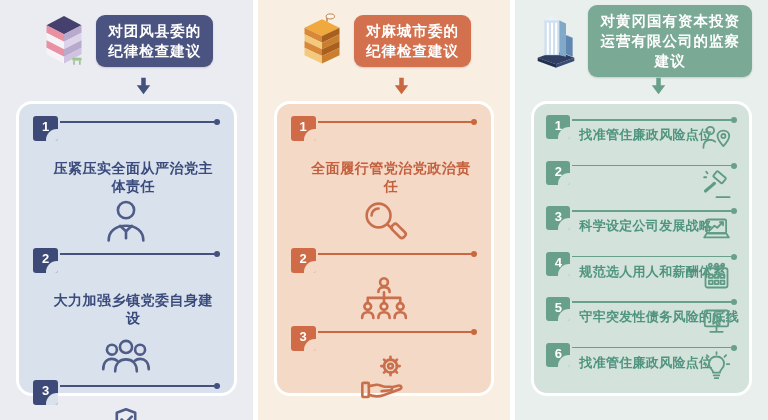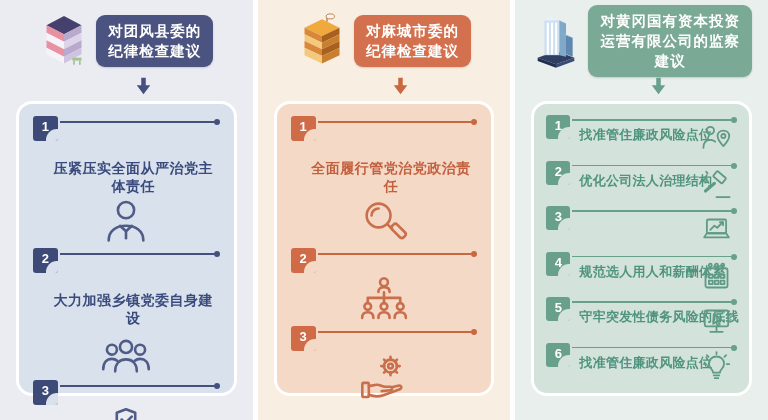--- a/index.html
+++ b/index.html
@@ -1,18 +1,18 @@
 <!DOCTYPE html>
 <html><head>
 <meta charset="utf-8">
 <style>
   * { margin:0; padding:0; box-sizing:border-box; }
   html,body { width:768px; height:420px; overflow:hidden; background:#ffffff;
     font-family:"Liberation Sans","DejaVu Sans",sans-serif; }
-  .board { display:flex; width:768px; height:420px; gap:5px; background:#ffffff;justify-content:flex-end; }
+  .board { display:flex; width:768px; height:420px; gap:5px; background:#ffffff; }
   .col { flex:1 1 0; height:420px; background:var(--column-bg); padding:0 16px; display:flex; flex-direction:column; }
 
   
   .hdr { height:70px; display:flex; align-items:center; justify-content:center; gap:7px; padding-top:12px; }
   .bldg { width:50px; height:56px; flex:0 0 auto; }
   .pill { background:var(--pill-bg); color:#ffffff; border-radius:9px; padding:6px 12px;
           font-weight:bold; font-size:14.5px; line-height:1.38; text-align:center; letter-spacing:1px;
           box-shadow:0 1px 2px rgba(0,0,0,.15); }
   .arrowwrap { height:26px; display:flex; align-items:center; justify-content:center; margin:3px 0 2px 34px; }
   .arrowwrap svg { width:15px; height:20px; fill:var(--accent); }
@@ -265,35 +265,35 @@
             <path d="M34 11c-5 0-8.5 3.6-8.5 8 0 5.6 8.5 14.5 8.5 14.5s8.5-8.9 8.5-14.5c0-4.4-3.5-8-8.5-8z"></path>
             <circle cx="34" cy="19" r="3"></circle>
           </svg>
         </span>
       </div>
 
       <div class="item-sm">
         <span class="badge">2</span>
         <span class="line"></span>
         <span class="dot"></span>
-        <div class="txt">优化公司法人治理结构</div>
         <span class="ic">
           <svg class="oicon" viewBox="0 0 48 48">
             <rect x="20" y="7" width="17" height="10" rx="1.5" transform="rotate(40 28.5 12)"></rect>
             <path d="M21 21L8 32" stroke-width="4.5"></path>
             <path d="M24 41h19"></path>
             <path d="M6 12h3 M9 4l2 2.4"></path>
           </svg>
         </span>
       </div>
 
       <div class="item-sm">
         <span class="badge">3</span>
         <span class="line"></span>
         <span class="dot"></span>
+        <div class="txt">科学设定公司发展战略</div>
         <span class="ic">
           <svg class="oicon" viewBox="0 0 48 48">
             <rect x="10" y="8" width="28" height="20" rx="2"></rect>
             <path d="M6 34h36l-4-6H10z"></path>
             <path d="M15 23l6-6 4 3 8-8"></path>
               <path d="M29 12h4.5v4.5"></path>
           </svg>
         </span>
       </div>
 

